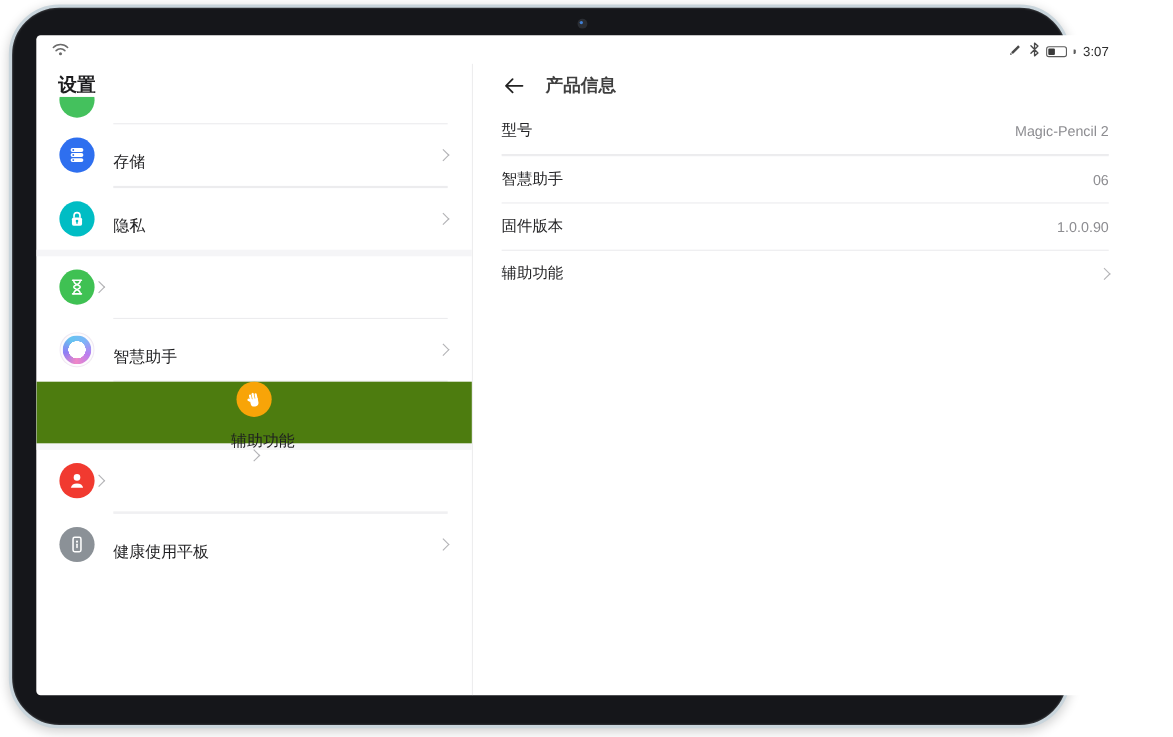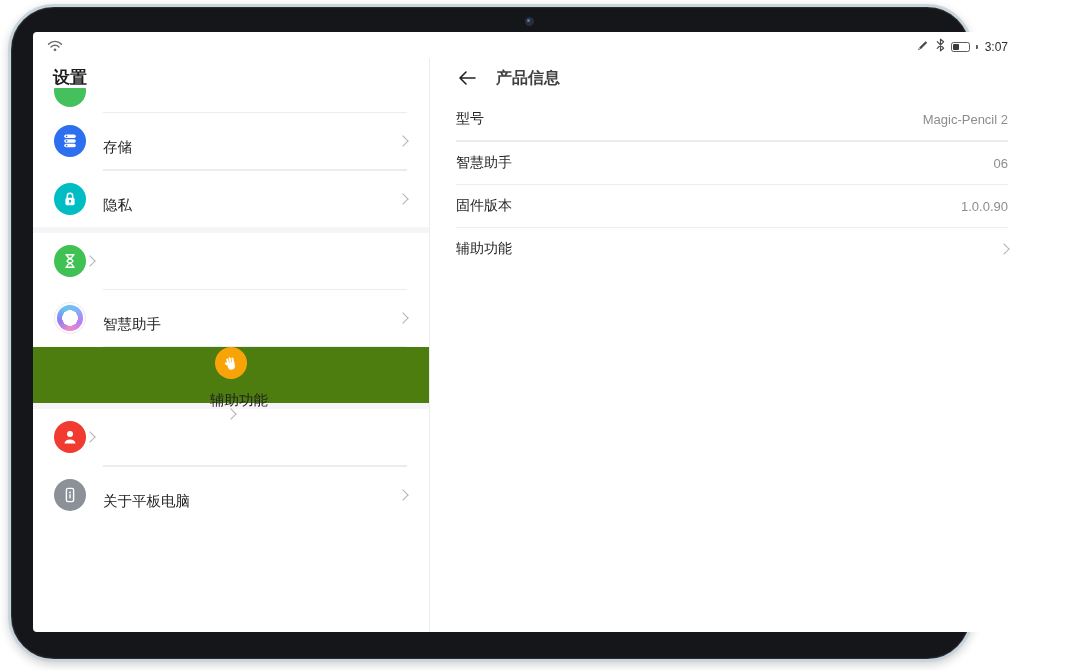--- a/index.html
+++ b/index.html
@@ -208,21 +208,21 @@
             <div class="divider-inset"></div>
 
             <div class="side-item">
               <span class="ci c-about">
                 <svg width="18" height="18" viewBox="0 0 18 18">
                   <rect x="5.4" y="2.4" width="7.2" height="13.2" rx="1.5" fill="none" stroke="#fff" stroke-width="1.4"></rect>
                   <circle cx="9" cy="6.4" r=".95" fill="#fff"></circle>
                   <rect x="8.3" y="8" width="1.4" height="4.4" rx=".7" fill="#fff"></rect>
                 </svg>
               </span>
-              <span class="side-label">关于平板电脑</span>
+              <span class="side-label">健康使用平板</span>
               <span class="chev"></span>
             </div>
 
           </div>
         </div>
 
         <div class="mainpane">
           <div class="main-header">
             <span class="back-btn">
               <svg width="19" height="16" viewBox="0 0 19 16">

